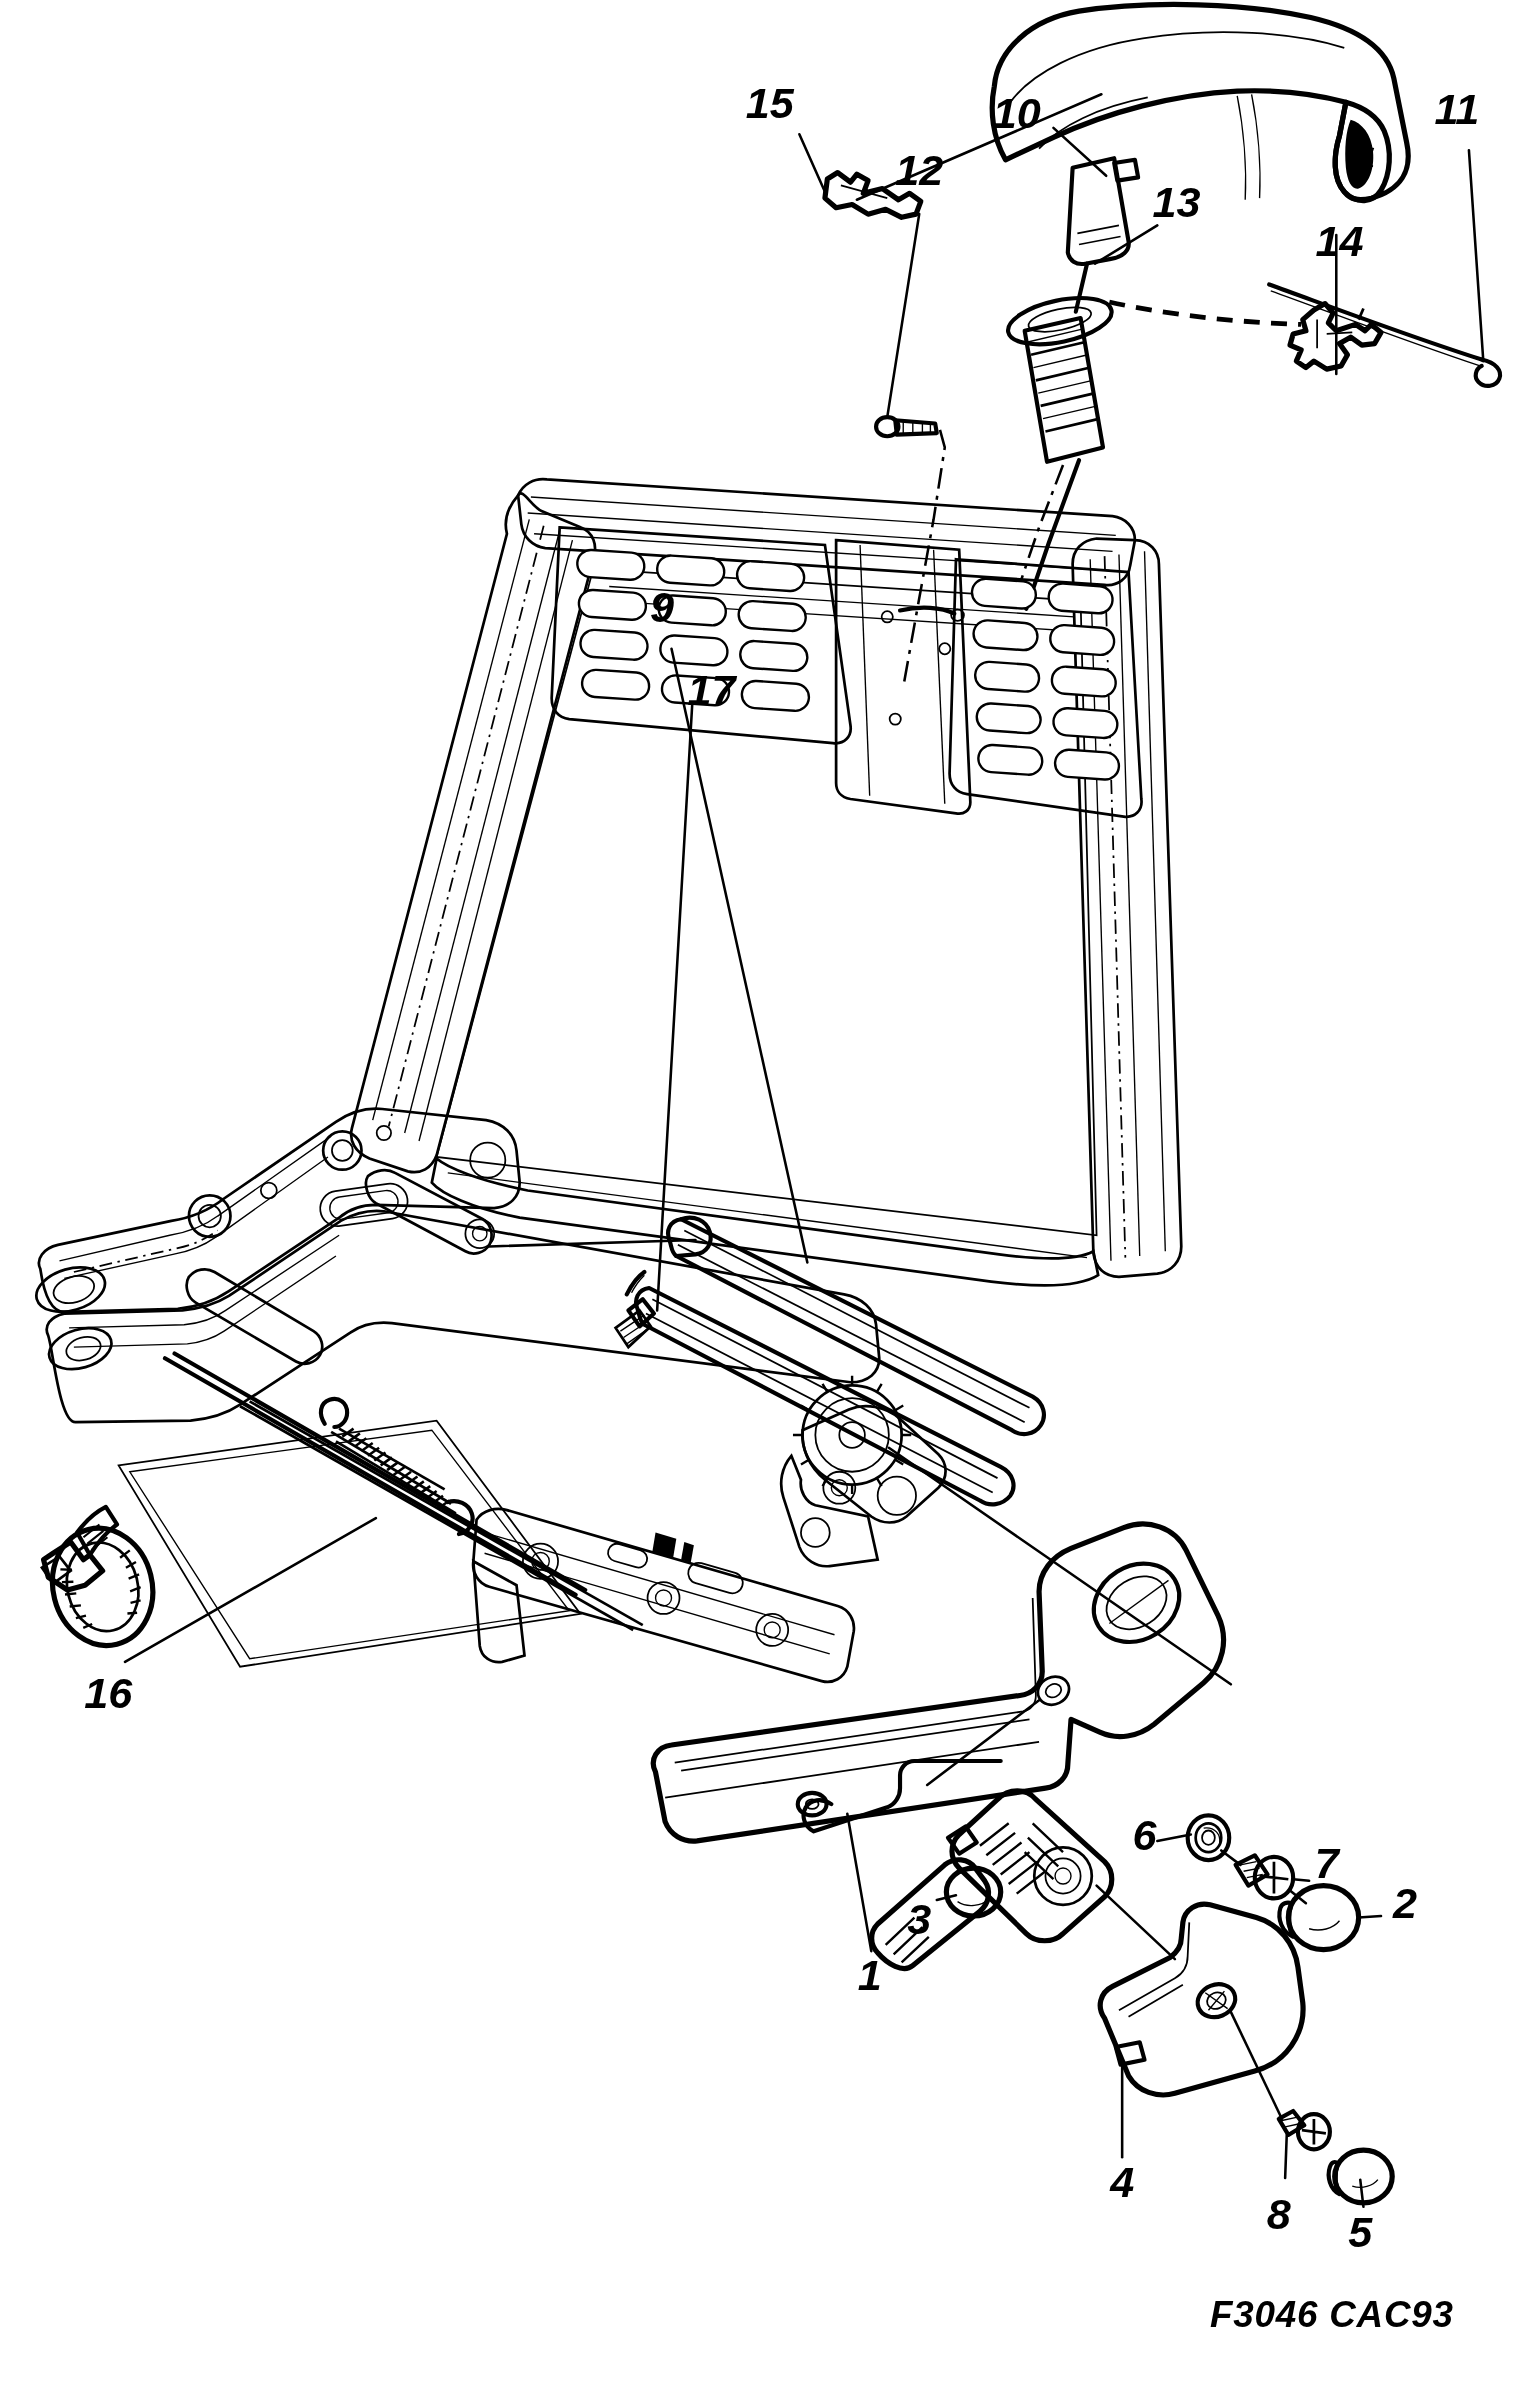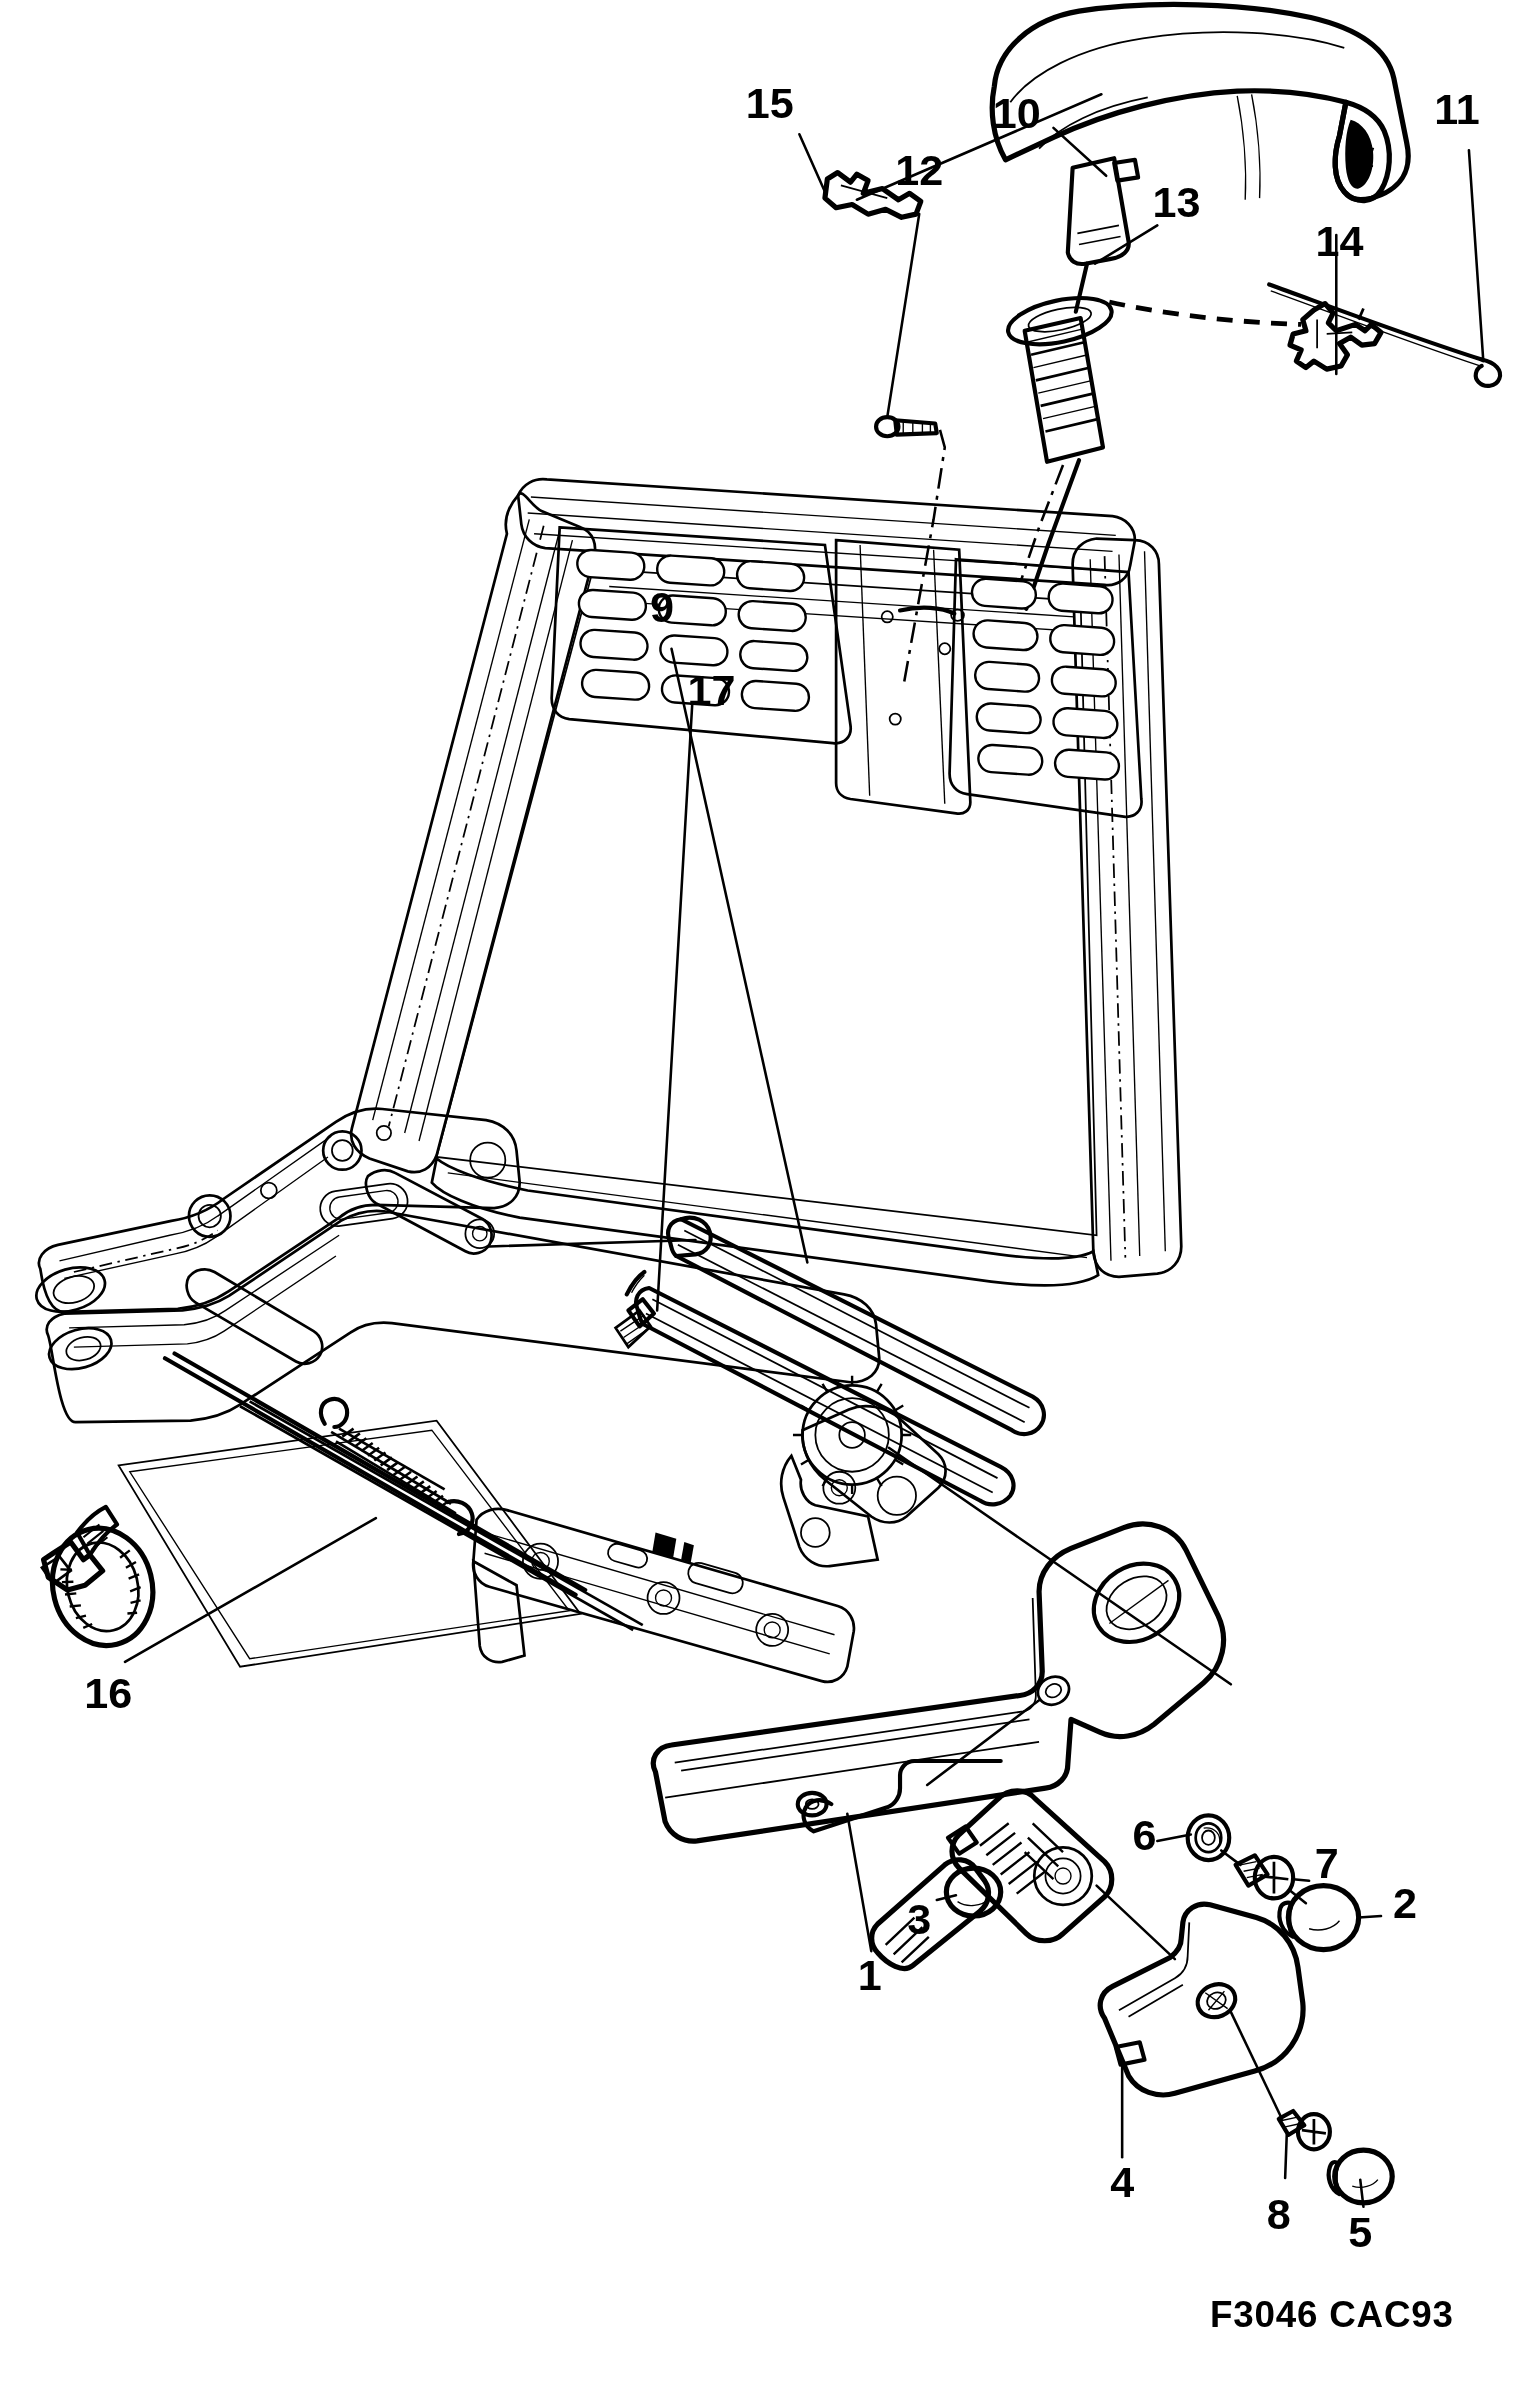--- a/index.html
+++ b/index.html
@@ -1,19 +1,19 @@
 <!DOCTYPE html>
 <html style="font-size:12.8px"><head>
 <meta charset="utf-8">
 <title>Parts Diagram</title>
 <style>
   html,body{margin:0;padding:0;background:#ffffff;}
   body{width:1538px;height:2389px;position:relative;overflow:hidden;
        font-family:"Liberation Sans",sans-serif;color:#000;}
-  #diagram-root{position:absolute;inset:0;width:1252px;height:2389px;}
+  #diagram-root{position:absolute;inset:0;width:1252px;height:2389px;font-style:italic;}
   svg#parts-svg{position:absolute;left:0;top:0;width:1538px;height:2389px;display:block;}
   .callout-num{font-family:"Liberation Sans",sans-serif;font-weight:bold;
                font-size:54px;fill:#000;}
   .caption-text{font-family:"Liberation Sans",sans-serif;font-weight:bold;
                 font-size:46px;fill:#000;letter-spacing:1px;}
   .lead{stroke:#000;stroke-width:3.2;fill:none;stroke-linecap:round;}
   .thin{stroke:#000;stroke-width:2.2;fill:none;}
   .thin2{stroke:#000;stroke-width:1.7;fill:none;}
   .med{stroke:#000;stroke-width:3.4;fill:none;}
   .hvy{stroke:#000;stroke-width:5.2;fill:none;stroke-linejoin:round;stroke-linecap:round;}

